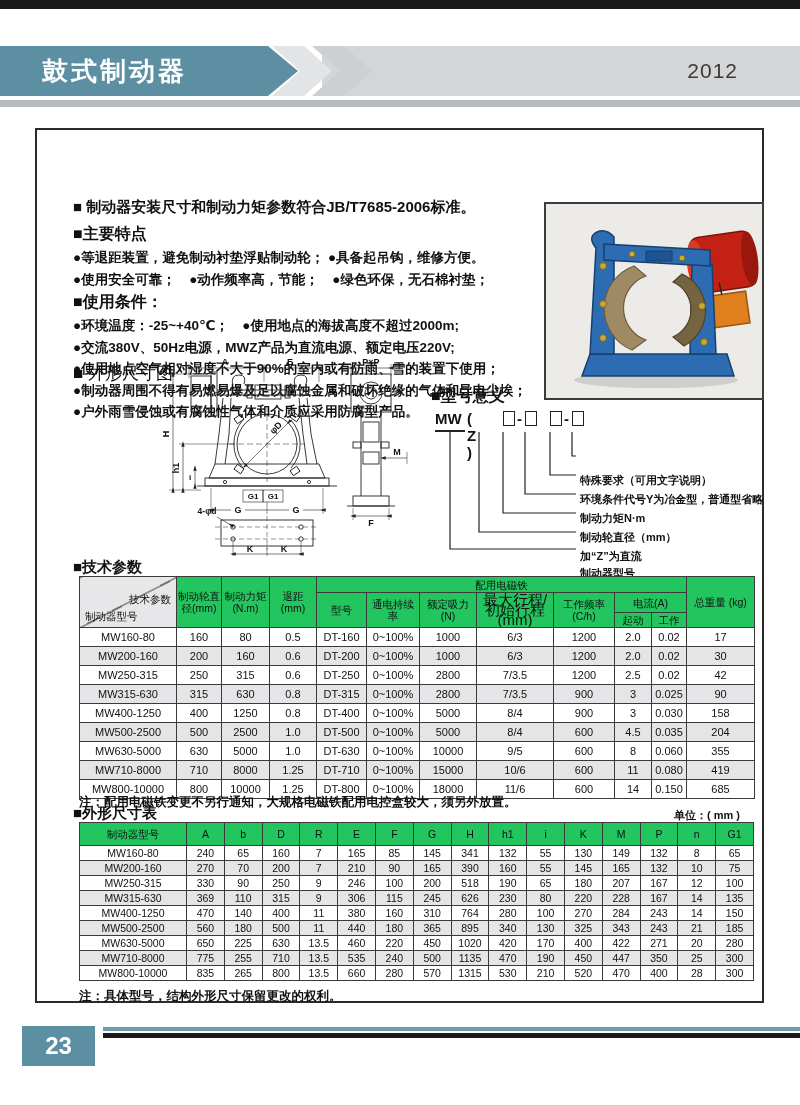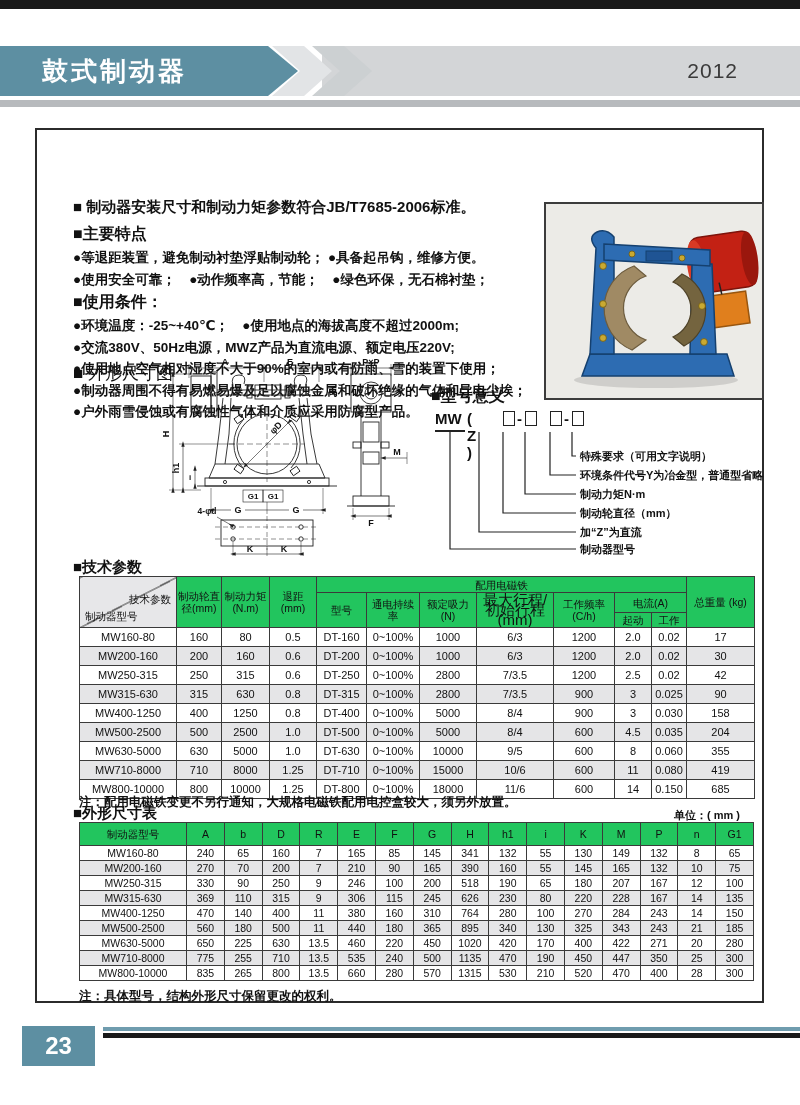--- a/index.html
+++ b/index.html
@@ -34,21 +34,21 @@
   .drawing svg { display:block; }
 
   
   .model-block { position:absolute; left:392px; top:256px; width:337px; height:182px; }
   .model-heading { position:absolute; left:2px; top:0; font-size:16px; font-weight:bold; color:#111; }
   .model-code { position:absolute; left:6px; top:24px; height:20px; font-size:15px; font-weight:bold; color:#111; }
   .model-code .seg { position:absolute; top:0; }
   .mm-underline { position:absolute; left:6px; top:44px; width:30px; height:2px; background:#222; }
   .code-box { position:absolute; top:1px; width:12px; height:15px; border:1.5px solid #222; box-sizing:border-box; }
   .model-lines { position:absolute; left:0; top:46px; }
-  .model-label { position:absolute; left:151px; font-size:11px; font-weight:bold; color:#111; white-space:nowrap; }
+  .model-label { position:absolute; left:151px; font-size:11px; font-weight:bold; color:#111; white-space:nowrap;margin-top:24px; }
 
   
   .tech-heading { position:absolute; left:36px; top:428px; font-size:15px; font-weight:bold; color:#111; }
   table { border-collapse:collapse; table-layout:fixed; }
   th, td { border:1px solid #3a3a3a; text-align:center; vertical-align:middle; color:#111; padding:0; overflow:hidden; }
   th { background:#22c55e; font-weight:normal; font-size:10.5px; line-height:12px; }
   td { font-size:11px; background:#fff; }
   tr.alt td { background:#e5e5e7; }
 
   .tech-table { position:absolute; left:42px; top:446px; width:675px; border:1.5px solid #2b2b2b; }

